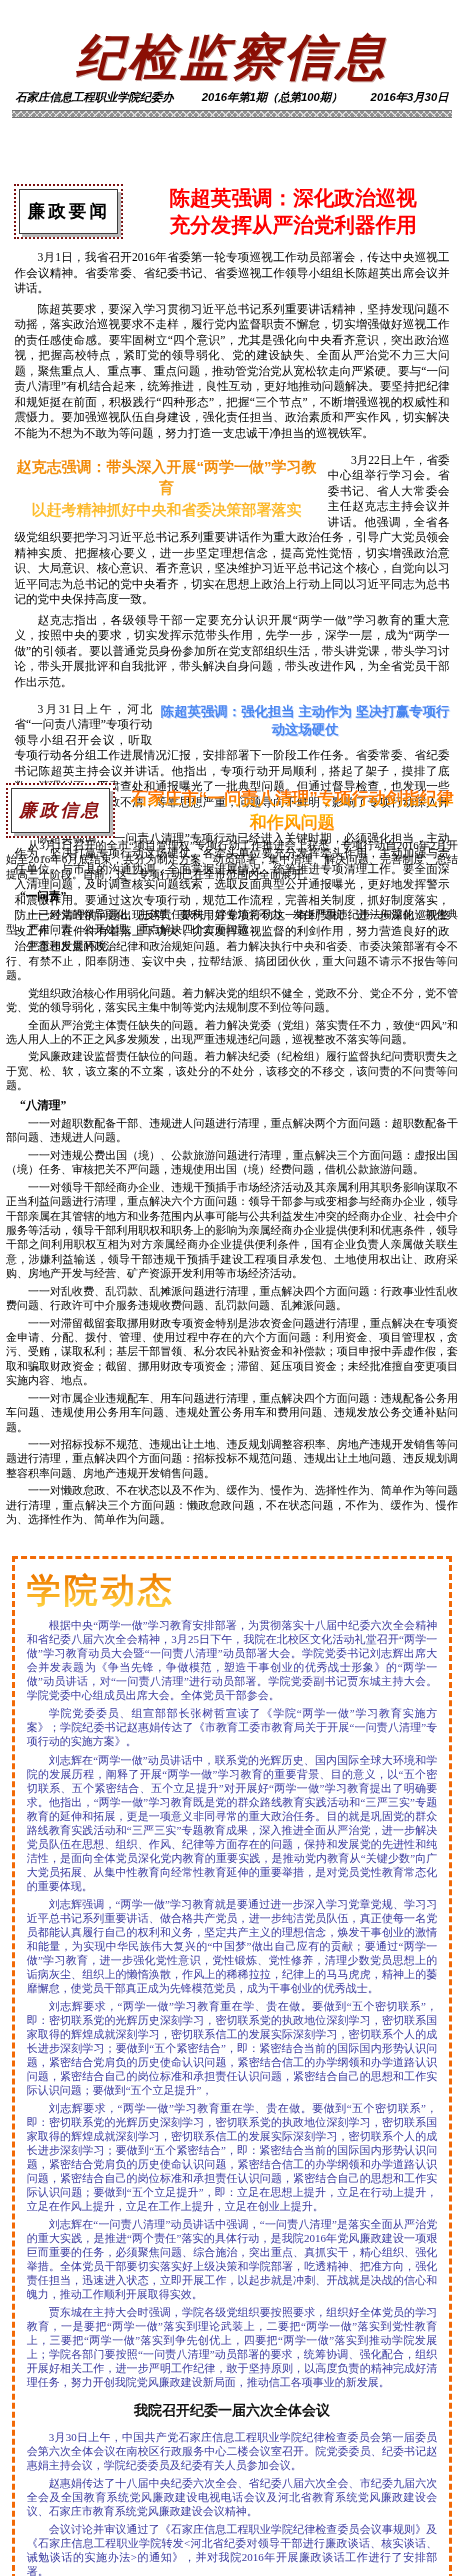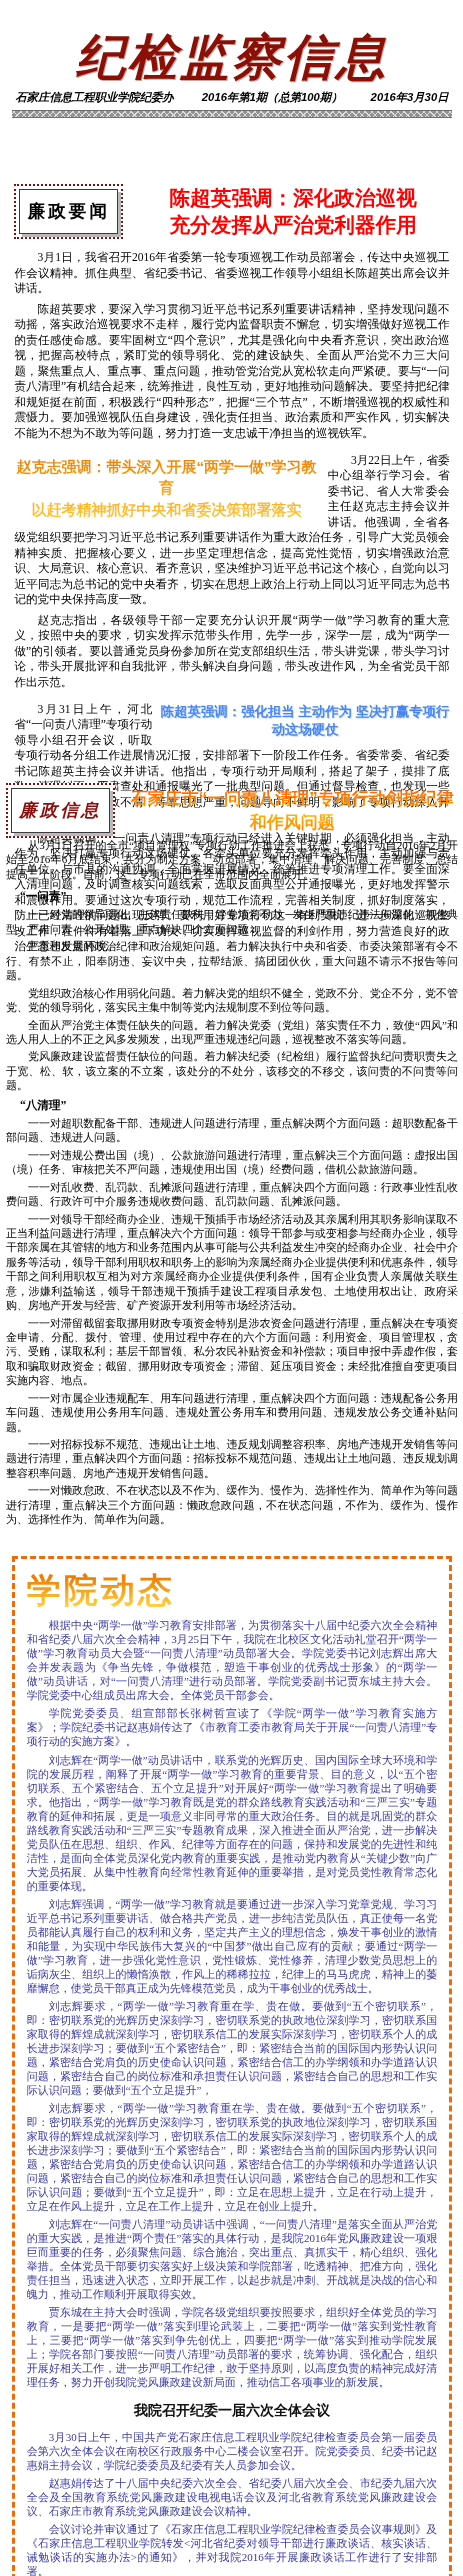--- a/index.html
+++ b/index.html
@@ -89,21 +89,21 @@
     <div class="sec-head">
       <div class="badge-wrap">
         <div class="badge-box">廉政要闻</div>
       </div>
       <div class="headline-red">
         <div>陈超英强调：深化政治巡视</div>
         <div>充分发挥从严治党利器作用</div>
       </div>
     </div>
     <div class="art">
-      <p class="body-p">3月1日，我省召开2016年省委第一轮专项巡视工作动员部署会，传达中央巡视工作会议精神。抓住典型、省纪委书记、省委巡视工作领导小组组长陈超英出席会议并讲话。</p>
+      <p class="body-p">3月1日，我省召开2016年省委第一轮专项巡视工作动员部署会，传达中央巡视工作会议精神。省委常委、省纪委书记、省委巡视工作领导小组组长陈超英出席会议并讲话。</p>
       <p class="body-p">陈超英要求，要深入学习贯彻习近平总书记系列重要讲话精神，坚持发现问题不动摇，落实政治巡视要求不走样，履行党内监督职责不懈怠，切实增强做好巡视工作的责任感使命感。要牢固树立“四个意识”，尤其是强化向中央看齐意识，突出政治巡视，把握高校特点，紧盯党的领导弱化、党的建设缺失、全面从严治党不力三大问题，聚焦重点人、重点事、重点问题，推动管党治党从宽松软走向严紧硬。要与“一问责八清理”有机结合起来，统筹推进，良性互动，更好地推动问题解决。要坚持把纪律和规矩挺在前面，积极践行“四种形态”，把握“三个节点”，不断增强巡视的权威性和震慑力。要加强巡视队伍自身建设，强化责任担当、政治素质和严实作风，切实解决不能为不想为不敢为等问题，努力打造一支忠诚干净担当的巡视铁军。</p>
     </div>
     <div class="art">
       <div class="wordart-orange2">
         <div>赵克志强调：带头深入开展“两学一做”学习教育</div>
         <div>以赶考精神抓好中央和省委决策部署落实</div>
       </div>
       <p class="body-p">3月22日上午，省委中心组举行学习会。省委书记、省人大常委会主任赵克志主持会议并讲话。他强调，全省各级党组织要把学习习近平总书记系列重要讲话作为重大政治任务，引导广大党员领会精神实质、把握核心要义，进一步坚定理想信念，提高党性觉悟，切实增强政治意识、大局意识、核心意识、看齐意识，坚决维护习近平总书记这个核心，自觉向以习近平同志为总书记的党中央看齐，切实在思想上政治上行动上同以习近平同志为总书记的党中央保持高度一致。</p>
       <p class="body-p">赵克志指出，各级领导干部一定要充分认识开展“两学一做”学习教育的重大意义，按照中央的要求，切实发挥示范带头作用，先学一步，深学一层，成为“两学一做”的引领者。要以普通党员身份参加所在党支部组织生活，带头讲党课，带头学习讨论，带头开展批评和自我批评，带头解决自身问题，带头改进作风，为全省党员干部作出示范。</p>
     </div>
@@ -125,22 +125,22 @@
     <div style="clear:both;"></div>
     <div class="subhead">“一问责”</div>
     <p class="body-p">一一对党的领导弱化、主体责任缺失，管党治党不力、发生严重违纪违法问题的，抓住典型，严肃问责，公开处理。重点解决四个方面问题：</p>
     <p class="body-p">严重违反党的政治纪律和政治规矩问题。着力解决执行中央和省委、市委决策部署有令不行、有禁不止，阳奉阴违、妄议中央，拉帮结派、搞团团伙伙，重大问题不请示不报告等问题。</p>
     <p class="body-p">党组织政治核心作用弱化问题。着力解决党的组织不健全，党政不分、党企不分，党不管党、党的领导弱化，落实民主集中制等党内法规制度不到位等问题。</p>
     <p class="body-p">全面从严治党主体责任缺失的问题。着力解决党委（党组）落实责任不力，致使“四风”和选人用人上的不正之风多发频发，出现严重违规违纪问题，巡视整改不落实等问题。</p>
     <p class="body-p">党风廉政建设监督责任缺位的问题。着力解决纪委（纪检组）履行监督执纪问责职责失之于宽、松、软，该立案的不立案，该处分的不处分，该移交的不移交，该问责的不问责等问题。</p>
     <div class="subhead">“八清理”</div>
     <p class="body-p">一一对超职数配备干部、违规进人问题进行清理，重点解决两个方面问题：超职数配备干部问题、违规进人问题。</p>
     <p class="body-p">一一对违规公费出国（境）、公款旅游问题进行清理，重点解决三个方面问题：虚报出国（境）任务、审核把关不严问题，违规使用出国（境）经费问题，借机公款旅游问题。</p>
+    <p class="body-p">一一对领导干部经商办企业、违规干预插手市场经济活动及其亲属利用其职务影响谋取不正当利益问题进行清理，重点解决六个方面问题：领导干部参与或变相参与经商办企业，领导干部亲属在其管辖的地方和业务范围内从事可能与公共利益发生冲突的经商办企业、社会中介服务等活动，领导干部利用职权和职务上的影响为亲属经商办企业提供便利和优惠条件，领导干部之间利用职权互相为对方亲属经商办企业提供便利条件，国有企业负责人亲属做关联生意，涉嫌利益输送，领导干部违规干预插手建设工程项目承发包、土地使用权出让、政府采购、房地产开发与经营、矿产资源开发利用等市场经济活动。</p>
     <p class="body-p">一一对乱收费、乱罚款、乱摊派问题进行清理，重点解决四个方面问题：行政事业性乱收费问题、行政许可中介服务违规收费问题、乱罚款问题、乱摊派问题。</p>
-    <p class="body-p">一一对领导干部经商办企业、违规干预插手市场经济活动及其亲属利用其职务影响谋取不正当利益问题进行清理，重点解决六个方面问题：领导干部参与或变相参与经商办企业，领导干部亲属在其管辖的地方和业务范围内从事可能与公共利益发生冲突的经商办企业、社会中介服务等活动，领导干部利用职权和职务上的影响为亲属经商办企业提供便利和优惠条件，领导干部之间利用职权互相为对方亲属经商办企业提供便利条件，国有企业负责人亲属做关联生意，涉嫌利益输送，领导干部违规干预插手建设工程项目承发包、土地使用权出让、政府采购、房地产开发与经营、矿产资源开发利用等市场经济活动。</p>
     <p class="body-p">一一对滞留截留套取挪用财政专项资金特别是涉农资金问题进行清理，重点解决在专项资金申请、分配、拨付、管理、使用过程中存在的六个方面问题：利用资金、项目管理权，贪污、受贿，谋取私利；基层干部冒领、私分农民补贴资金和补偿款；项目申报中弄虚作假，套取和骗取财政资金；截留、挪用财政专项资金；滞留、延压项目资金；未经批准擅自变更项目实施内容、地点。</p>
     <p class="body-p">一一对市属企业违规配车、用车问题进行清理，重点解决四个方面问题：违规配备公务用车问题、违规使用公务用车问题、违规处置公务用车和费用问题、违规发放公务交通补贴问题。</p>
     <p class="body-p">一一对招标投标不规范、违规出让土地、违反规划调整容积率、房地产违规开发销售等问题进行清理，重点解决四个方面问题：招标投标不规范问题、违规出让土地问题、违反规划调整容积率问题、房地产违规开发销售问题。</p>
     <p class="body-p">一一对懒政怠政、不在状态以及不作为、缓作为、慢作为、选择性作为、简单作为等问题进行清理，重点解决三个方面问题：懒政怠政问题，不在状态问题，不作为、缓作为、慢作为、选择性作为、简单作为问题。</p>
   </div>
 
   <div class="abs" id="sec3">
     <div class="sec3-head">
       <div class="wordart-xueyuan">学院动态</div>
     </div>

